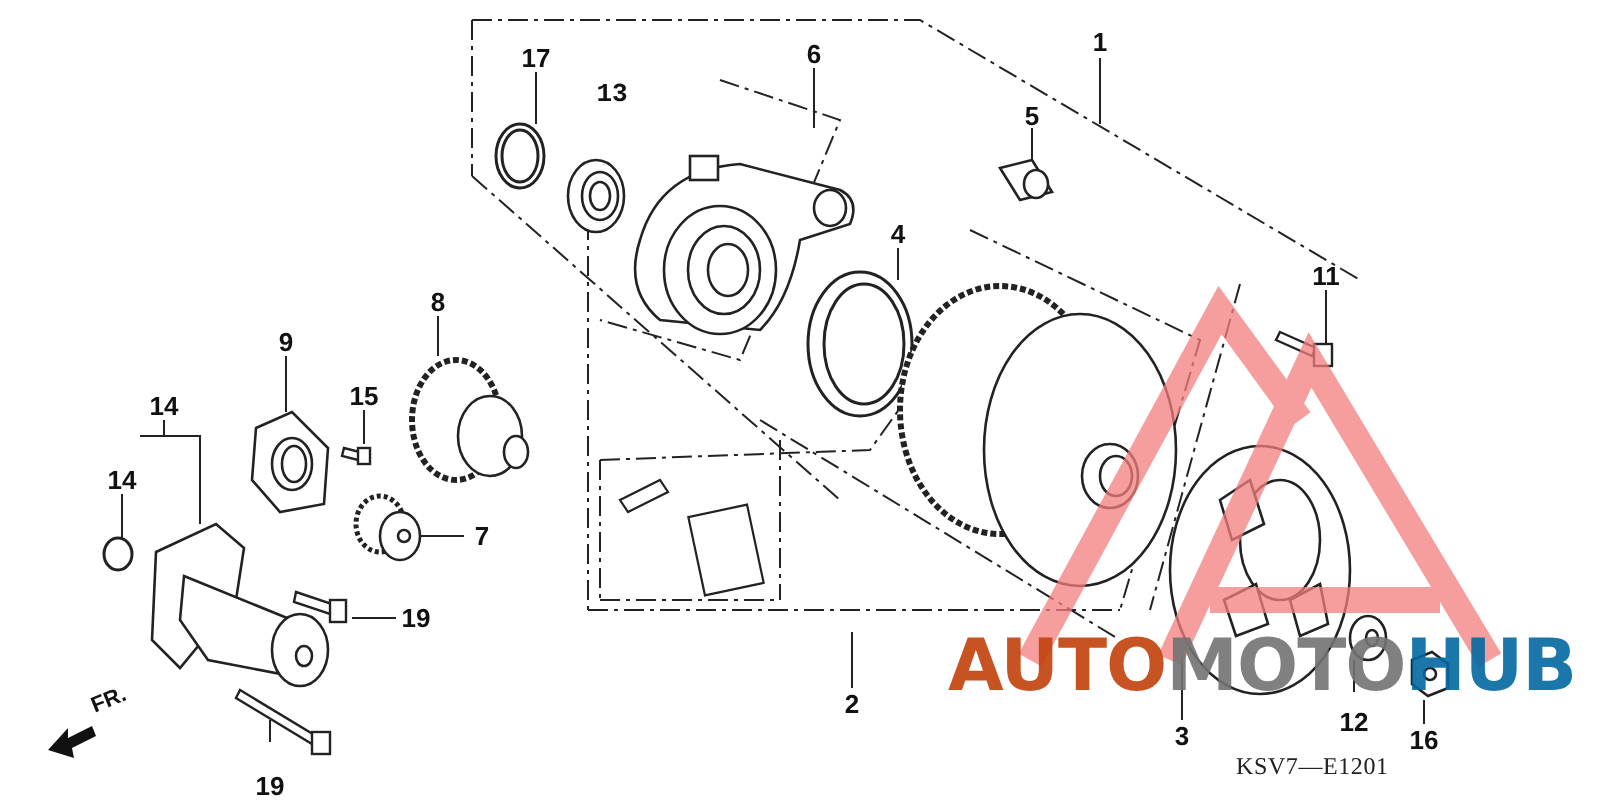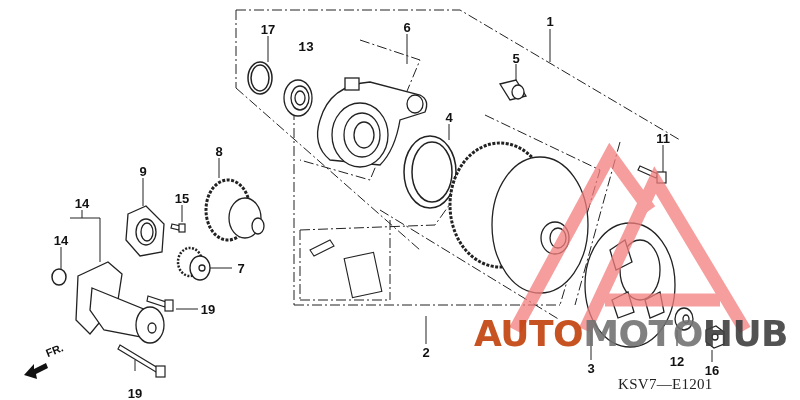--- a/index.html
+++ b/index.html
@@ -1,24 +1,24 @@
 <!DOCTYPE html>
 <html><head>
 <meta charset="utf-8">
 <style>
   html, body { margin:0; padding:0; background:#ffffff; }
   body { width:800px; height:400px; position:relative; overflow:hidden; font-family:"Liberation Sans", sans-serif; }
   #diagram { position:absolute; left:0; top:0; width:800px; height:400px; }
   .callout { position:absolute; font-family:"Liberation Sans", sans-serif; font-weight:bold; font-size:13px; color:#111; line-height:13px; transform:translate(-50%,-50%); white-space:nowrap; }
-  .code { position:absolute; left:618px; top:376px; font-family:"Liberation Serif", serif; font-size:15px; color:#222; letter-spacing:0.3px; }
+  .code { position:absolute; left:618px; top:376px; font-family:"Liberation Serif", serif; font-size:12px; color:#222; letter-spacing:0.3px; }
   .fr { position:absolute; left:44px; top:348px; font-family:"Liberation Sans", sans-serif; font-weight:bold; font-size:11px; color:#111; transform:rotate(-22deg); transform-origin:left top; }
   .wm-text { position:absolute; left:474px; top:314px; font-family:"DejaVu Sans", sans-serif; font-weight:bold; font-size:36px; line-height:40px; letter-spacing:-0.5px; white-space:nowrap; opacity:0.9; }
   .wm-auto { color:#c2410c; }
   .wm-moto { color:#737373; }
-  .wm-hub  { color:#404040; }
+  .wm-hub  { color:#0369a1; }
 </style>
 </head>
 <body>
 
 <svg id="diagram" viewBox="0 0 800 400" xmlns="http://www.w3.org/2000/svg">
 
   <g fill="none" stroke="#222" stroke-width="1" stroke-dasharray="10,3,2,3">
     <polyline points="236,10 460,10 680,140"></polyline>
     <line x1="236" y1="10" x2="236" y2="88"></line>
     <line x1="236" y1="88" x2="420" y2="250"></line>

